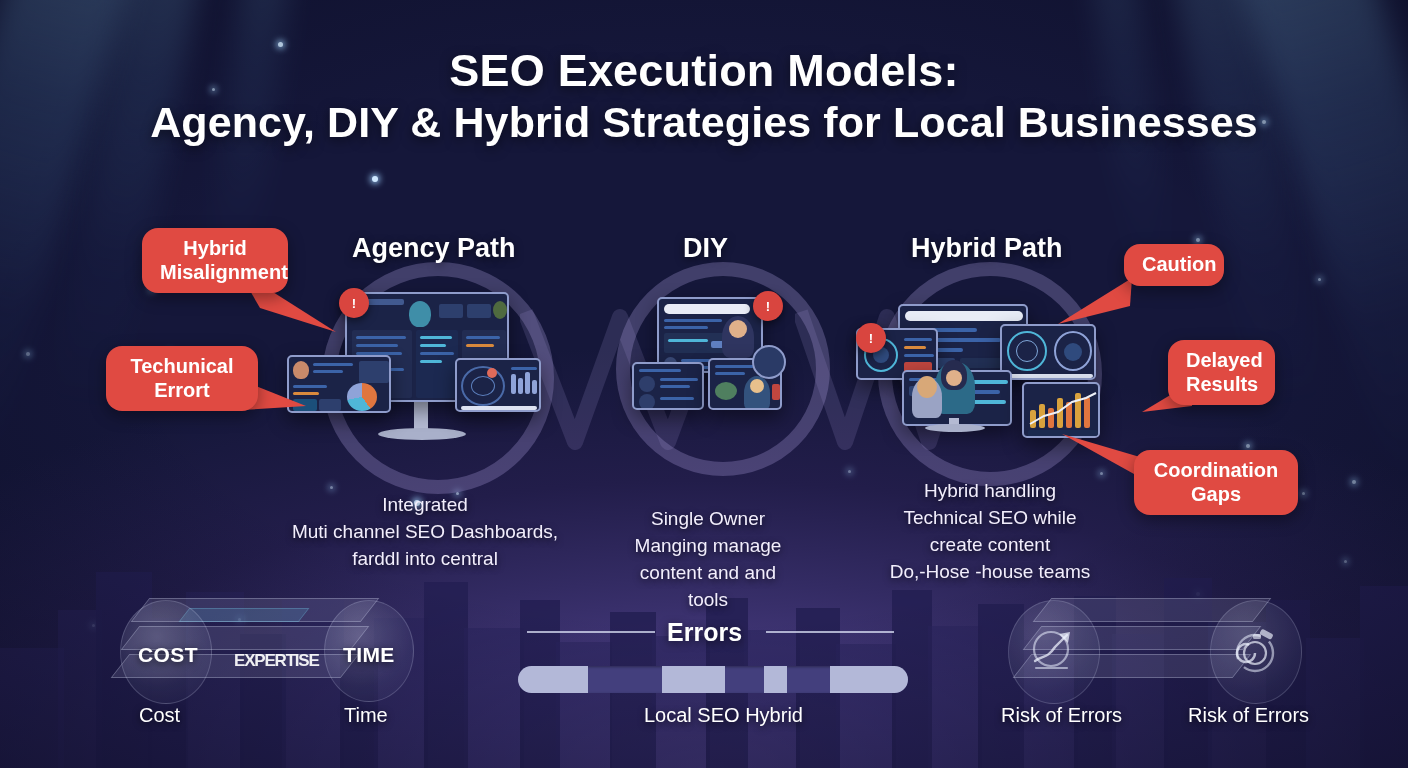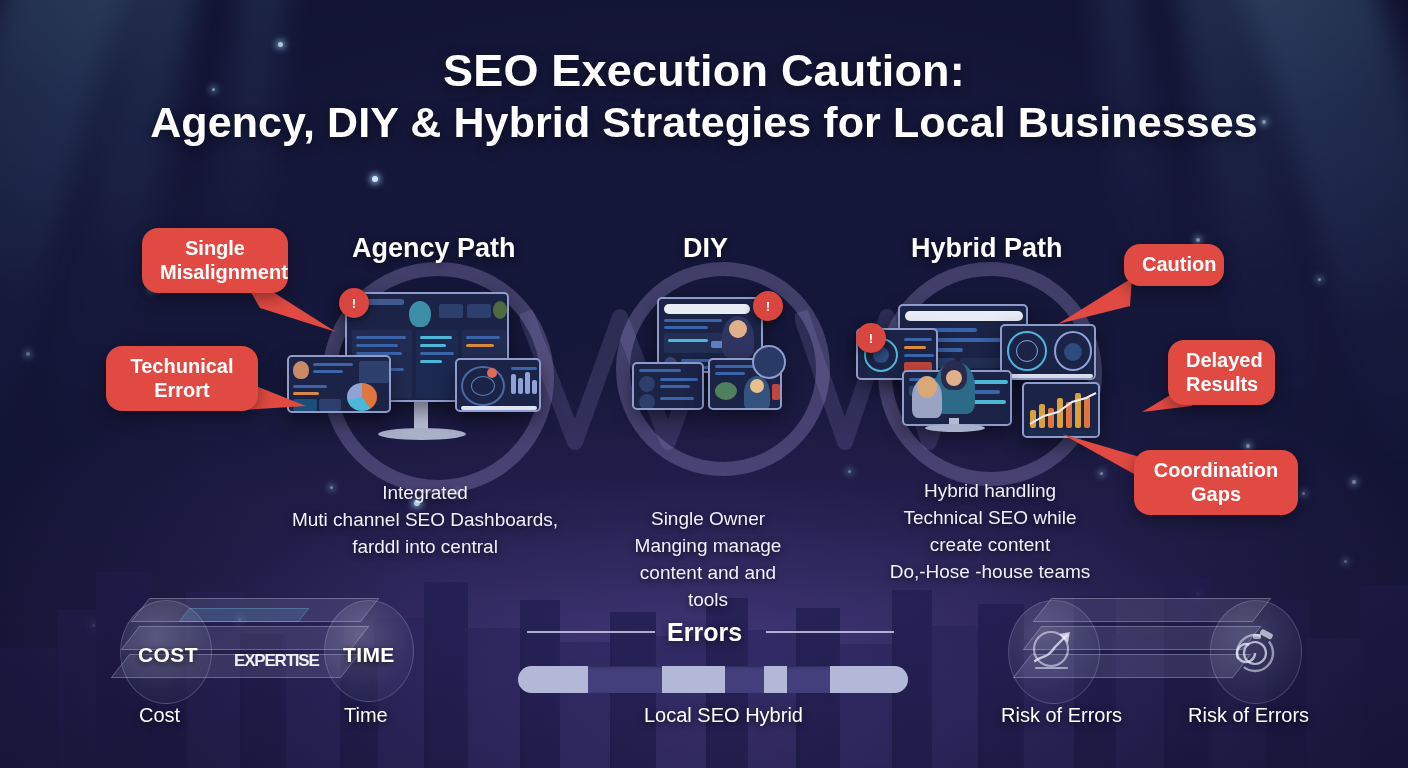--- a/index.html
+++ b/index.html
@@ -186,21 +186,21 @@
     <div class="bld far" style="left:1112px;width:56px;height:134px;"></div>
     <div class="bld" style="left:1164px;width:48px;height:190px;"></div>
     <div class="bld far" style="left:1208px;width:62px;height:146px;"></div>
     <div class="bld" style="left:1266px;width:44px;height:168px;"></div>
     <div class="bld far" style="left:1306px;width:58px;height:130px;"></div>
     <div class="bld" style="left:1360px;width:48px;height:182px;"></div>
   </div>
   <div class="vignette"></div>
 
   <div class="title-wrap">
-    <div class="title-l1">SEO Execution Caution:</div>
+    <div class="title-l1">SEO Execution Models:</div>
     <div class="title-l2">Agency, DIY &amp; Hybrid Strategies for Local Businesses</div>
   </div>
 
   <div class="col-head" style="left:352px;top:233px;">Agency Path</div>
   <div class="col-head" style="left:683px;top:233px;">DIY</div>
   <div class="col-head" style="left:911px;top:233px;">Hybrid Path</div>
 
   <div>
     <div class="stand" style="left:414px;top:398px;width:14px;height:34px;border-radius:2px;background:#b4bad3;"></div>
     <div class="stand" style="left:378px;top:428px;width:88px;height:12px;border-radius:50%;background:#a9b0ca;"></div>
@@ -332,21 +332,21 @@
       <div class="chip" style="left:42px;top:18px;width:6px;height:26px;background:#e0763f;"></div>
       <div class="chip" style="left:51px;top:9px;width:6px;height:35px;background:#d9a23d;"></div>
       <div class="chip" style="left:60px;top:13px;width:6px;height:31px;background:#e0763f;"></div>
       <svg style="position:absolute;left:4px;top:6px;width:70px;height:38px;">
           <path d="M2 34 L16 26 L30 22 L44 12 L58 8 L68 3" fill="none" stroke="#eef1f8" stroke-width="2"></path>
         </svg>
       <div class="chip" style="left:4px;top:46px;width:70px;height:7px;background:#1b2a4f;"></div>
     </div>
   </div>
 
-  <div class="col-desc" style="left:286px;top:480px;width:278px;">
+  <div class="col-desc" style="left:286px;top:492px;width:278px;">
     <div>Integrated</div>
     <div>Muti channel SEO Dashboards,</div>
     <div>farddl into central</div>
   </div>
 
   <div class="col-desc" style="left:610px;top:478px;width:196px;margin-top:28px;">
     <div>Single Owner</div>
     <div>Manging manage</div>
     <div>content and and</div>
     <div>tools</div>
@@ -356,21 +356,21 @@
     <div>Hybrid handling</div>
     <div>Technical SEO while</div>
     <div>create content</div>
     <div>Do,-Hose -house teams</div>
   </div>
 
   <svg style="position:absolute;left:236px;top:268px;width:110px;height:70px;">
     <path d="M2 2 L100 64 L24 40 Z" fill="#e04a42"></path>
   </svg>
   <div class="callout" style="left:142px;top:228px;width:146px;">
-    <div>Single</div>
+    <div>Hybrid</div>
     <div>Misalignment</div>
   </div>
 
   <svg style="position:absolute;left:236px;top:376px;width:80px;height:46px;">
     <path d="M0 2 L70 30 L6 34 Z" fill="#e04a42"></path>
   </svg>
   <div class="callout" style="left:106px;top:346px;width:152px;">
     <div>Techunical</div>
     <div>Errort</div>
   </div>

